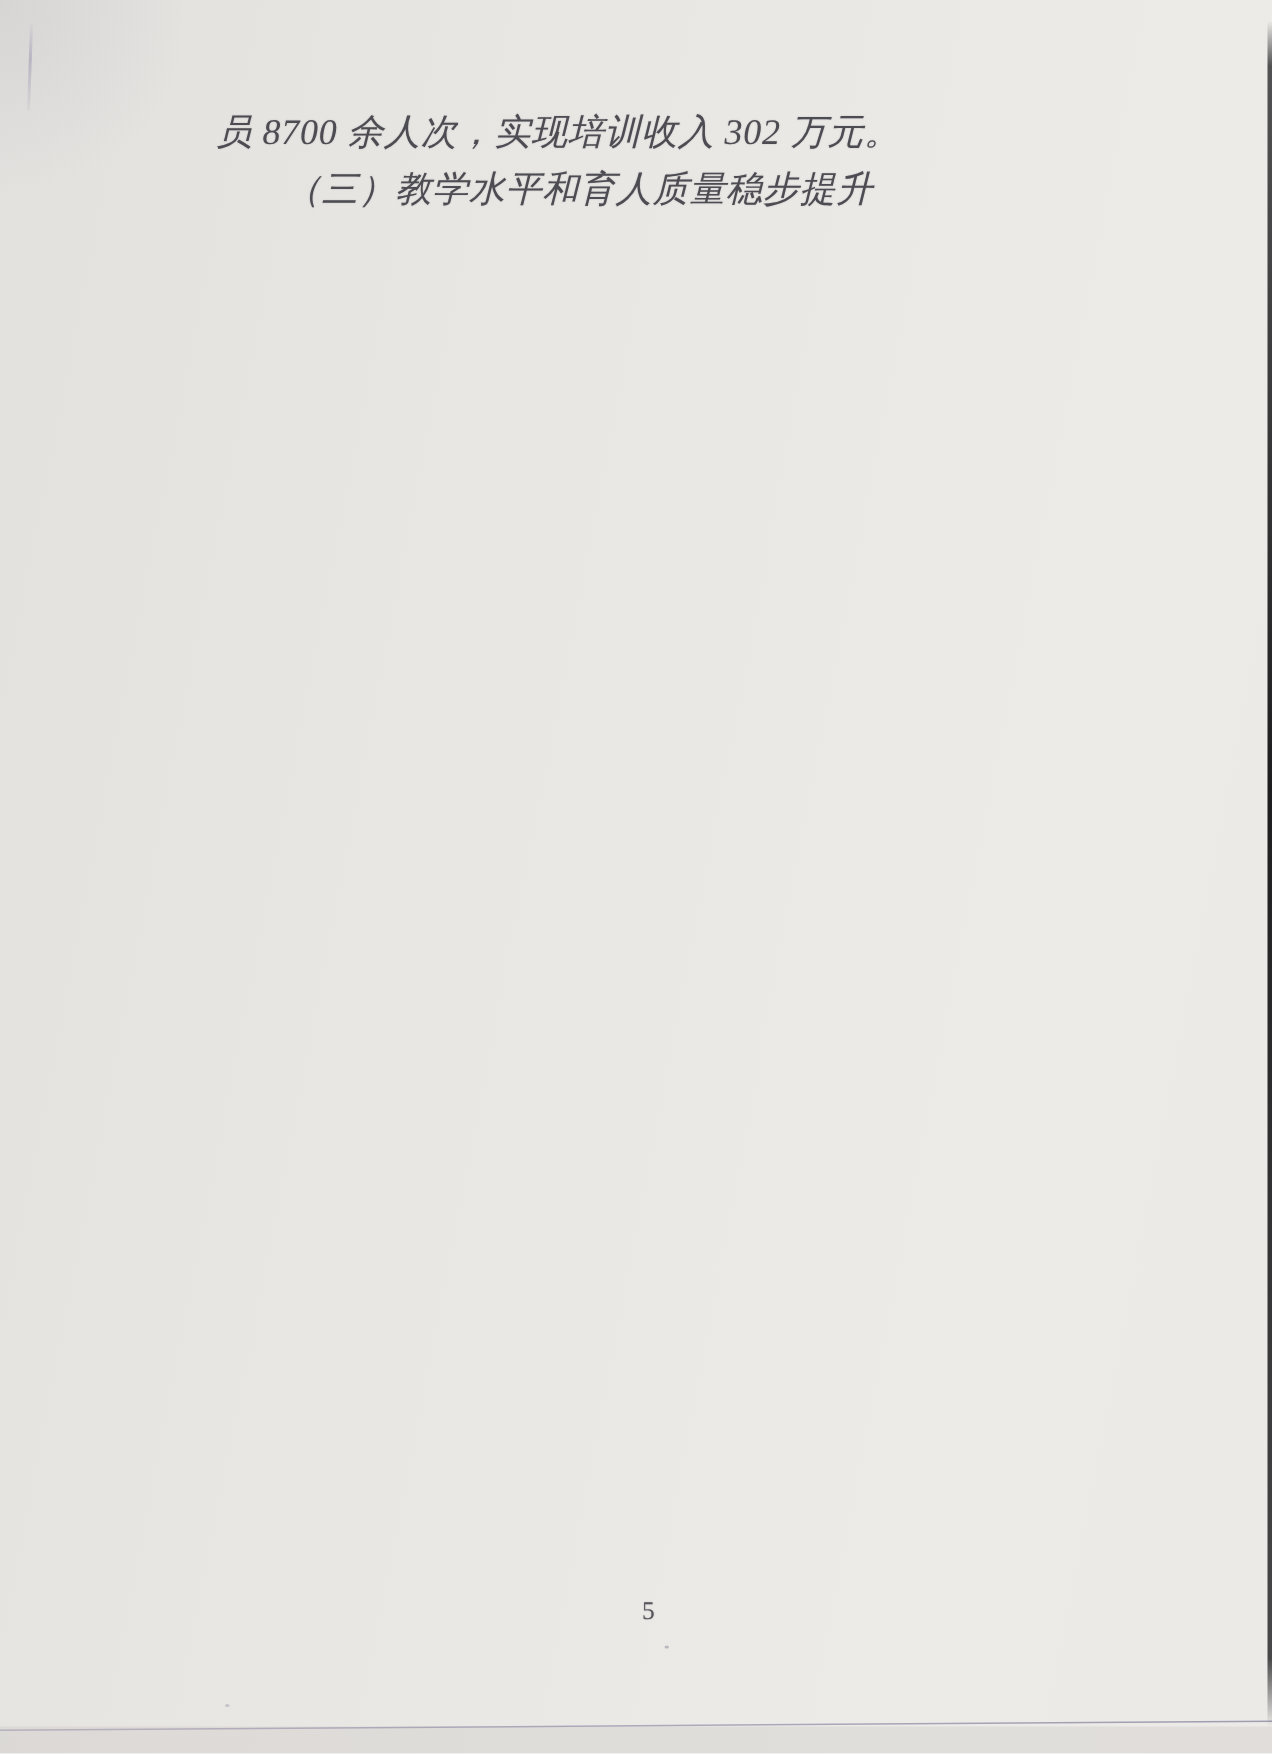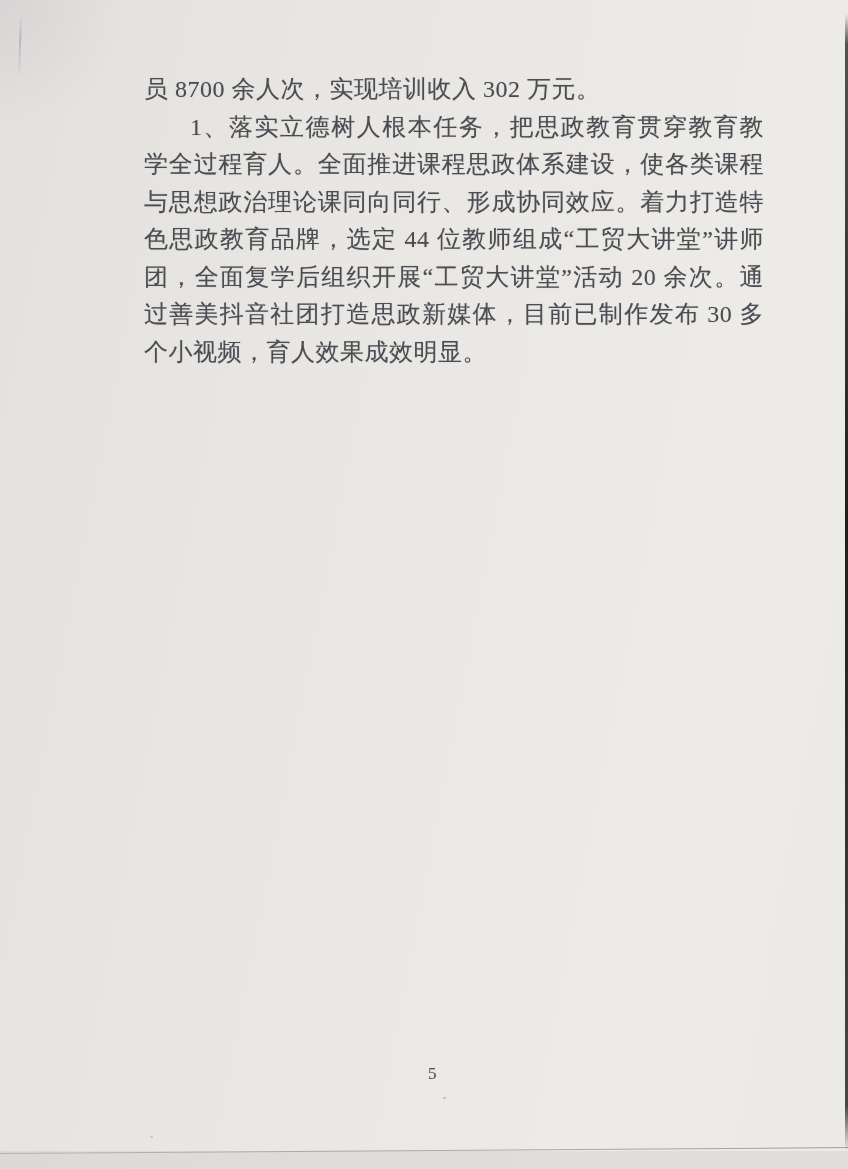--- a/index.html
+++ b/index.html
@@ -34,20 +34,21 @@
     color: #4d4c52;
     font-size: 24px;
     line-height: 37.5px;
     text-align: justify;
     text-justify: inter-ideograph;
     letter-spacing: 0.5px;
     text-shadow: 0 0 1px rgba(80,79,90,0.35);
   }
   .text-block p {
     margin: 0;
+    font-style: italic;
   }
   .text-block p.indent {
     text-indent: 46px;
   }
   .page-number {
     position: absolute;
     left: 428px;
     top: 1064px;
     font-size: 17px;
     color: #57565c;
@@ -121,21 +122,21 @@
 </style>
 </head>
 <body>
 
 <div class="scan-page">
 
   <div class="corner-shade"></div>
 
   <div class="text-block">
     <p>员 8700 余人次，实现培训收入 302 万元。</p>
-    <p class="indent">1、落实立德树人根本任务，把思政教育贯穿教育教学全过程育人。全面推进课程思政体系建设，使各类课程与思想政治理论课同向同行、形成协同效应。着力打造特色思政教育品牌，选定 44 位教师组成“工贸大讲堂”讲师团，全面复学后组织开展“工贸大讲堂”活动 20 余次。通过善美抖音社团打造思政新媒体，目前已制作发布 30 多个小视频，育人效果成效明显。</p>
+    <p class="indent">（三）教学水平和育人质量稳步提升</p>
   </div>
 
   <div class="page-number">5</div>
 
   <div class="scan-mark-topleft"></div>
   <div class="scan-edge-right"></div>
   <div class="below-line-shade"></div>
   <div class="scan-line-bottom"></div>
   <div class="dust"></div>
 

